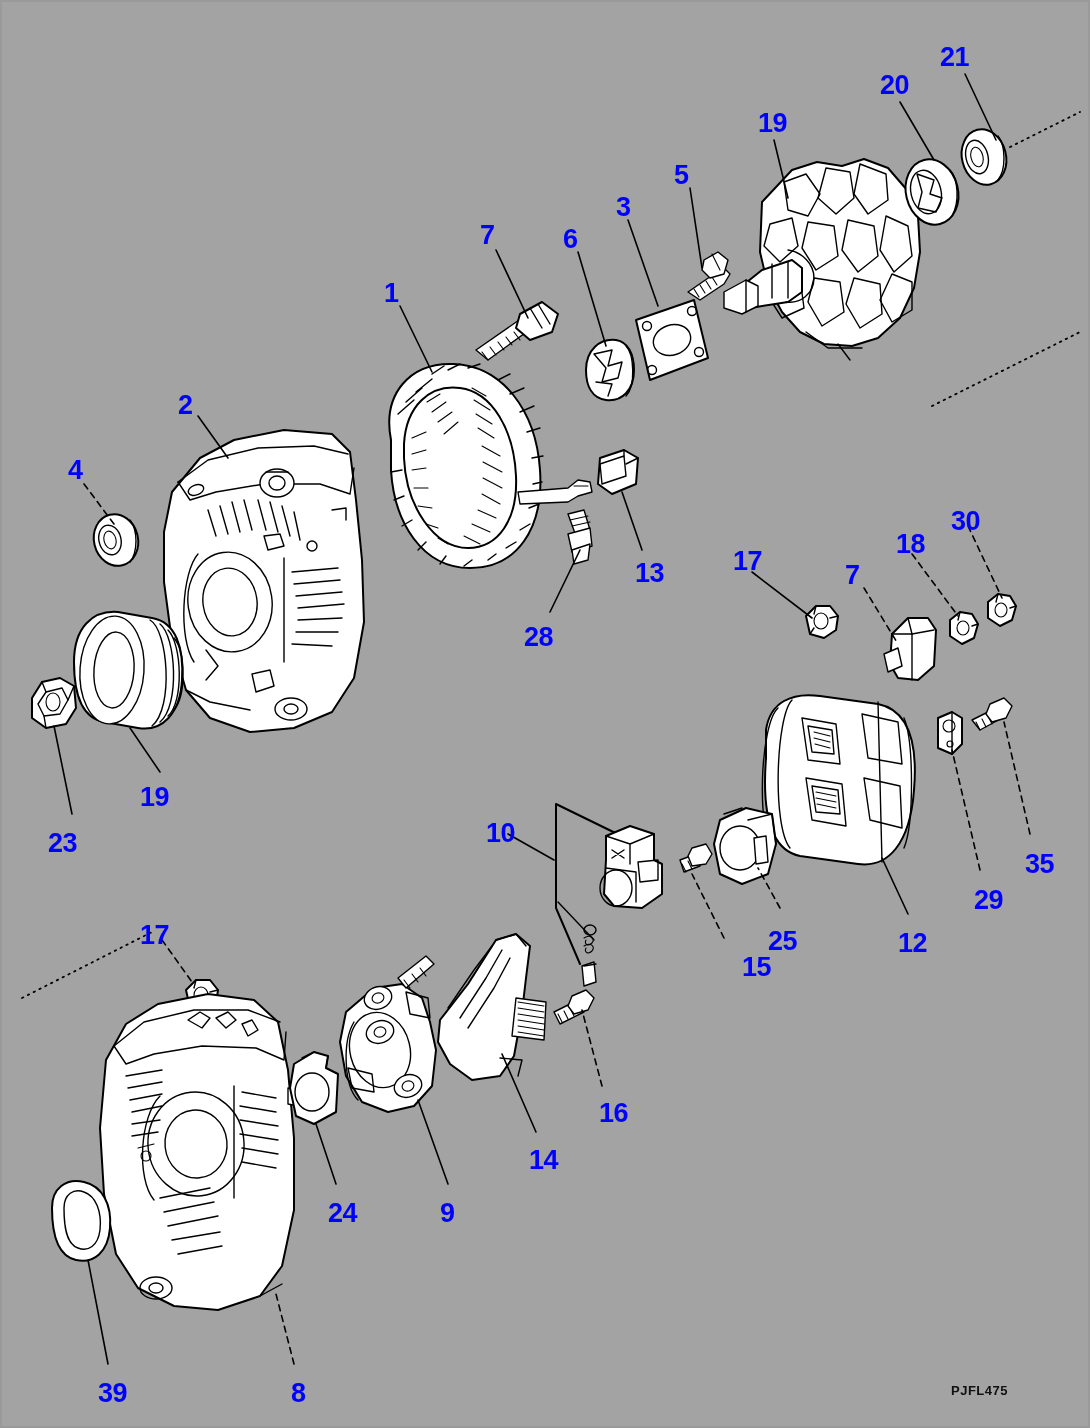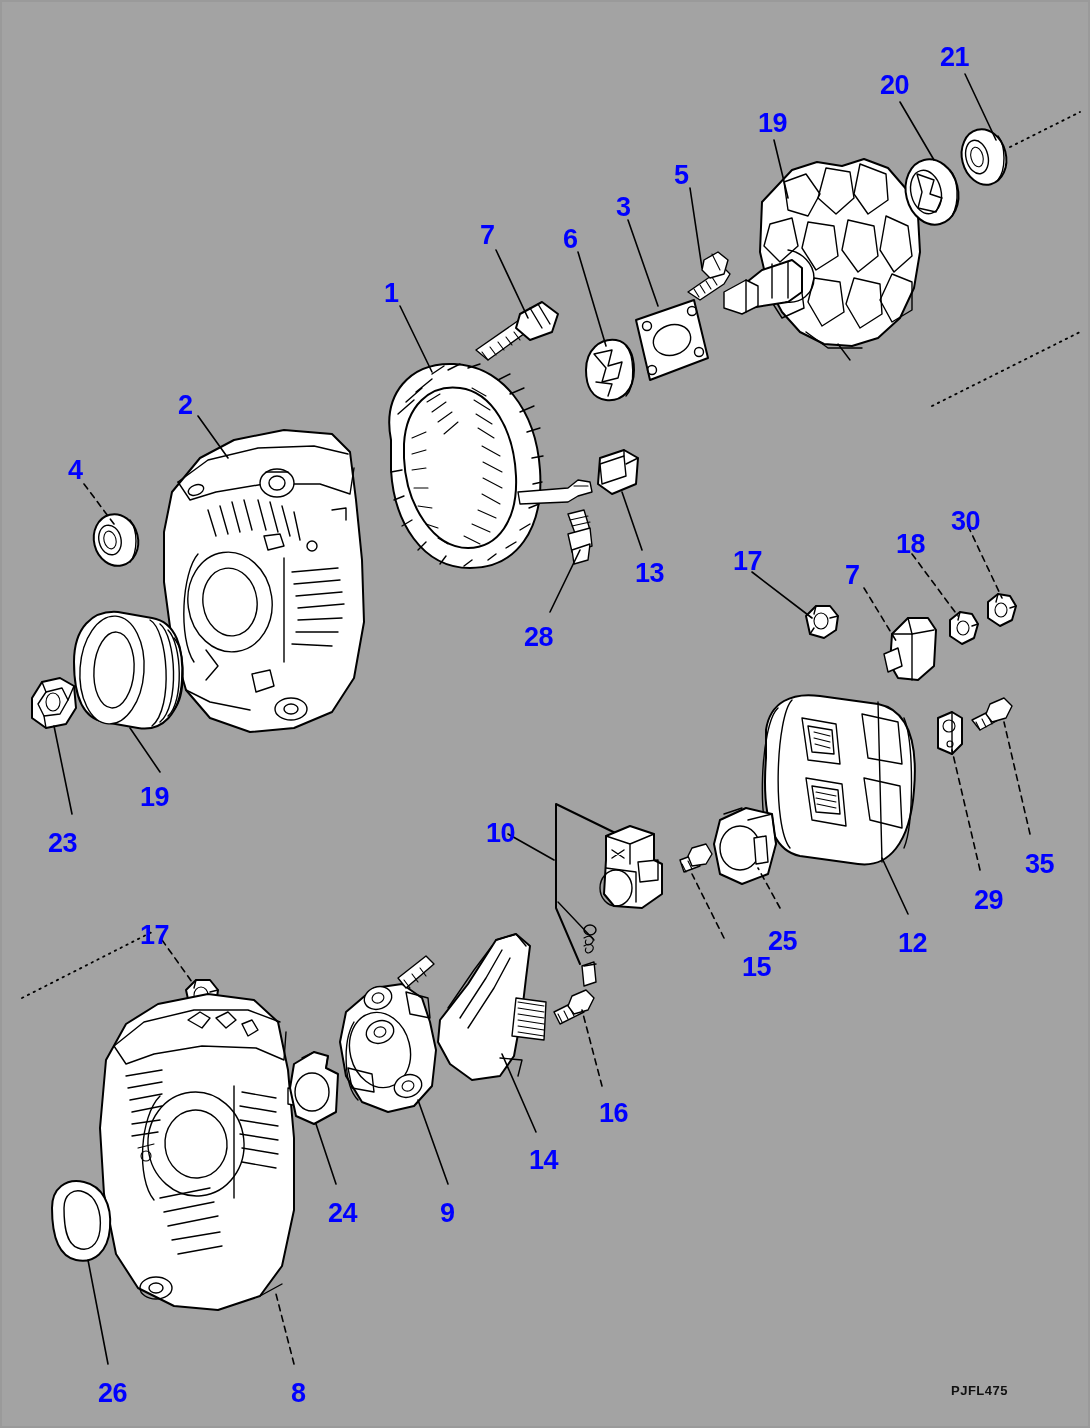--- a/index.html
+++ b/index.html
@@ -481,18 +481,18 @@
   <div class="callout" style="left:1023px; top:849px;">35</div>
   <div class="callout" style="left:972px;  top:885px;">29</div>
   <div class="callout" style="left:766px;  top:926px;">25</div>
   <div class="callout" style="left:896px;  top:928px;">12</div>
   <div class="callout" style="left:712px;  top:952px;margin-left:28px;">15</div>
   <div class="callout" style="left:138px;  top:920px;">17</div>
   <div class="callout" style="left:597px;  top:1098px;">16</div>
   <div class="callout" style="left:527px;  top:1145px;">14</div>
   <div class="callout" style="left:326px;  top:1198px;">24</div>
   <div class="callout" style="left:438px;  top:1198px;">9</div>
-  <div class="callout" style="left:96px;   top:1378px;">26</div>
+  <div class="callout" style="left:96px;   top:1378px;">39</div>
   <div class="callout" style="left:289px;  top:1378px;">8</div>
 
   <div class="drawing-code" style="left:949px; top:1381px;">PJFL475</div>
 
 </div>
 
 </body></html>

